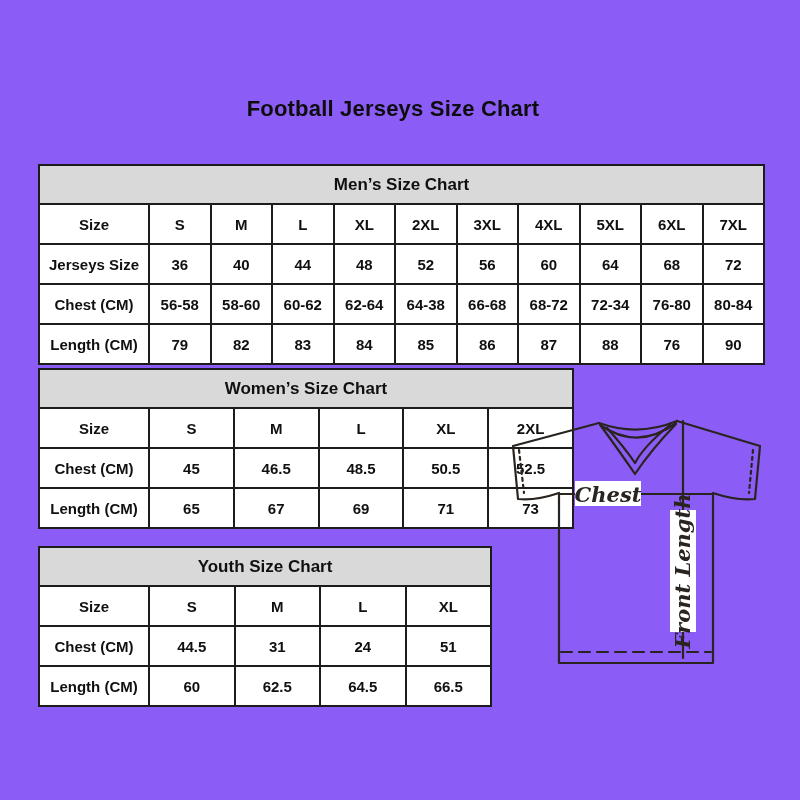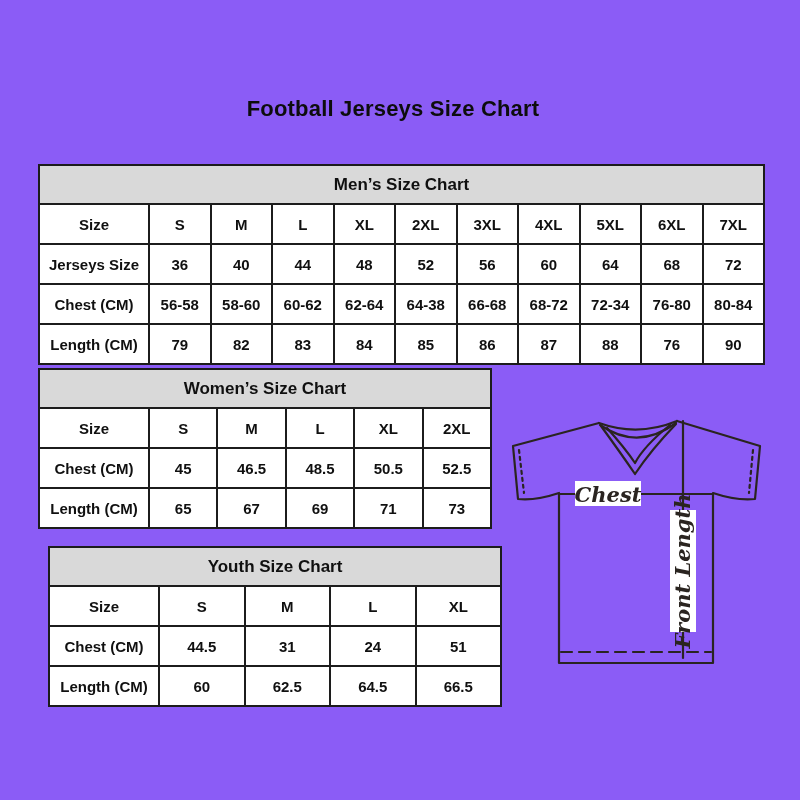--- a/index.html
+++ b/index.html
@@ -7,22 +7,22 @@
           font-family:"Liberation Sans",sans-serif;color:#111111;}
   .page-title{position:absolute;left:38px;top:96px;width:710px;text-align:center;
               font-size:22px;font-weight:bold;letter-spacing:0.2px;color:#0d0d0d;}
   table.size-table{position:absolute;border-collapse:collapse;table-layout:fixed;
                    background:#ffffff;}
   table.size-table td{border:2px solid #1c1c1c;text-align:center;vertical-align:middle;
                       font-size:15px;font-weight:bold;height:38px;padding:0 2px;
                       overflow:hidden;white-space:nowrap;color:#101010;}
   table.size-table td.title-cell{background:#d9d9d9;font-size:17px;height:37px;}
   #men-table{left:38px;top:148px;width:727px;margin-top:16px;}
-  #women-table{left:38px;top:368px;width:454px;}
-  #youth-table{left:48px;top:546px;width:454px;}
+  #women-table{left:38px;top:368px;width:536px;}
+  #youth-table{left:38px;top:546px;width:454px;}
   #jersey-wrap{position:absolute;left:503px;top:408px;width:272px;height:258px;}
   .jersey-line{fill:none;stroke:#2a2420;stroke-width:2.2;stroke-linejoin:round;stroke-linecap:round;}
   .jersey-label{font-family:"DejaVu Serif",serif;font-style:italic;font-weight:bold;
                 font-size:21px;fill:#2a2420;}
 </style>
 </head>
 <body>
 
 <div id="canvas">
 

